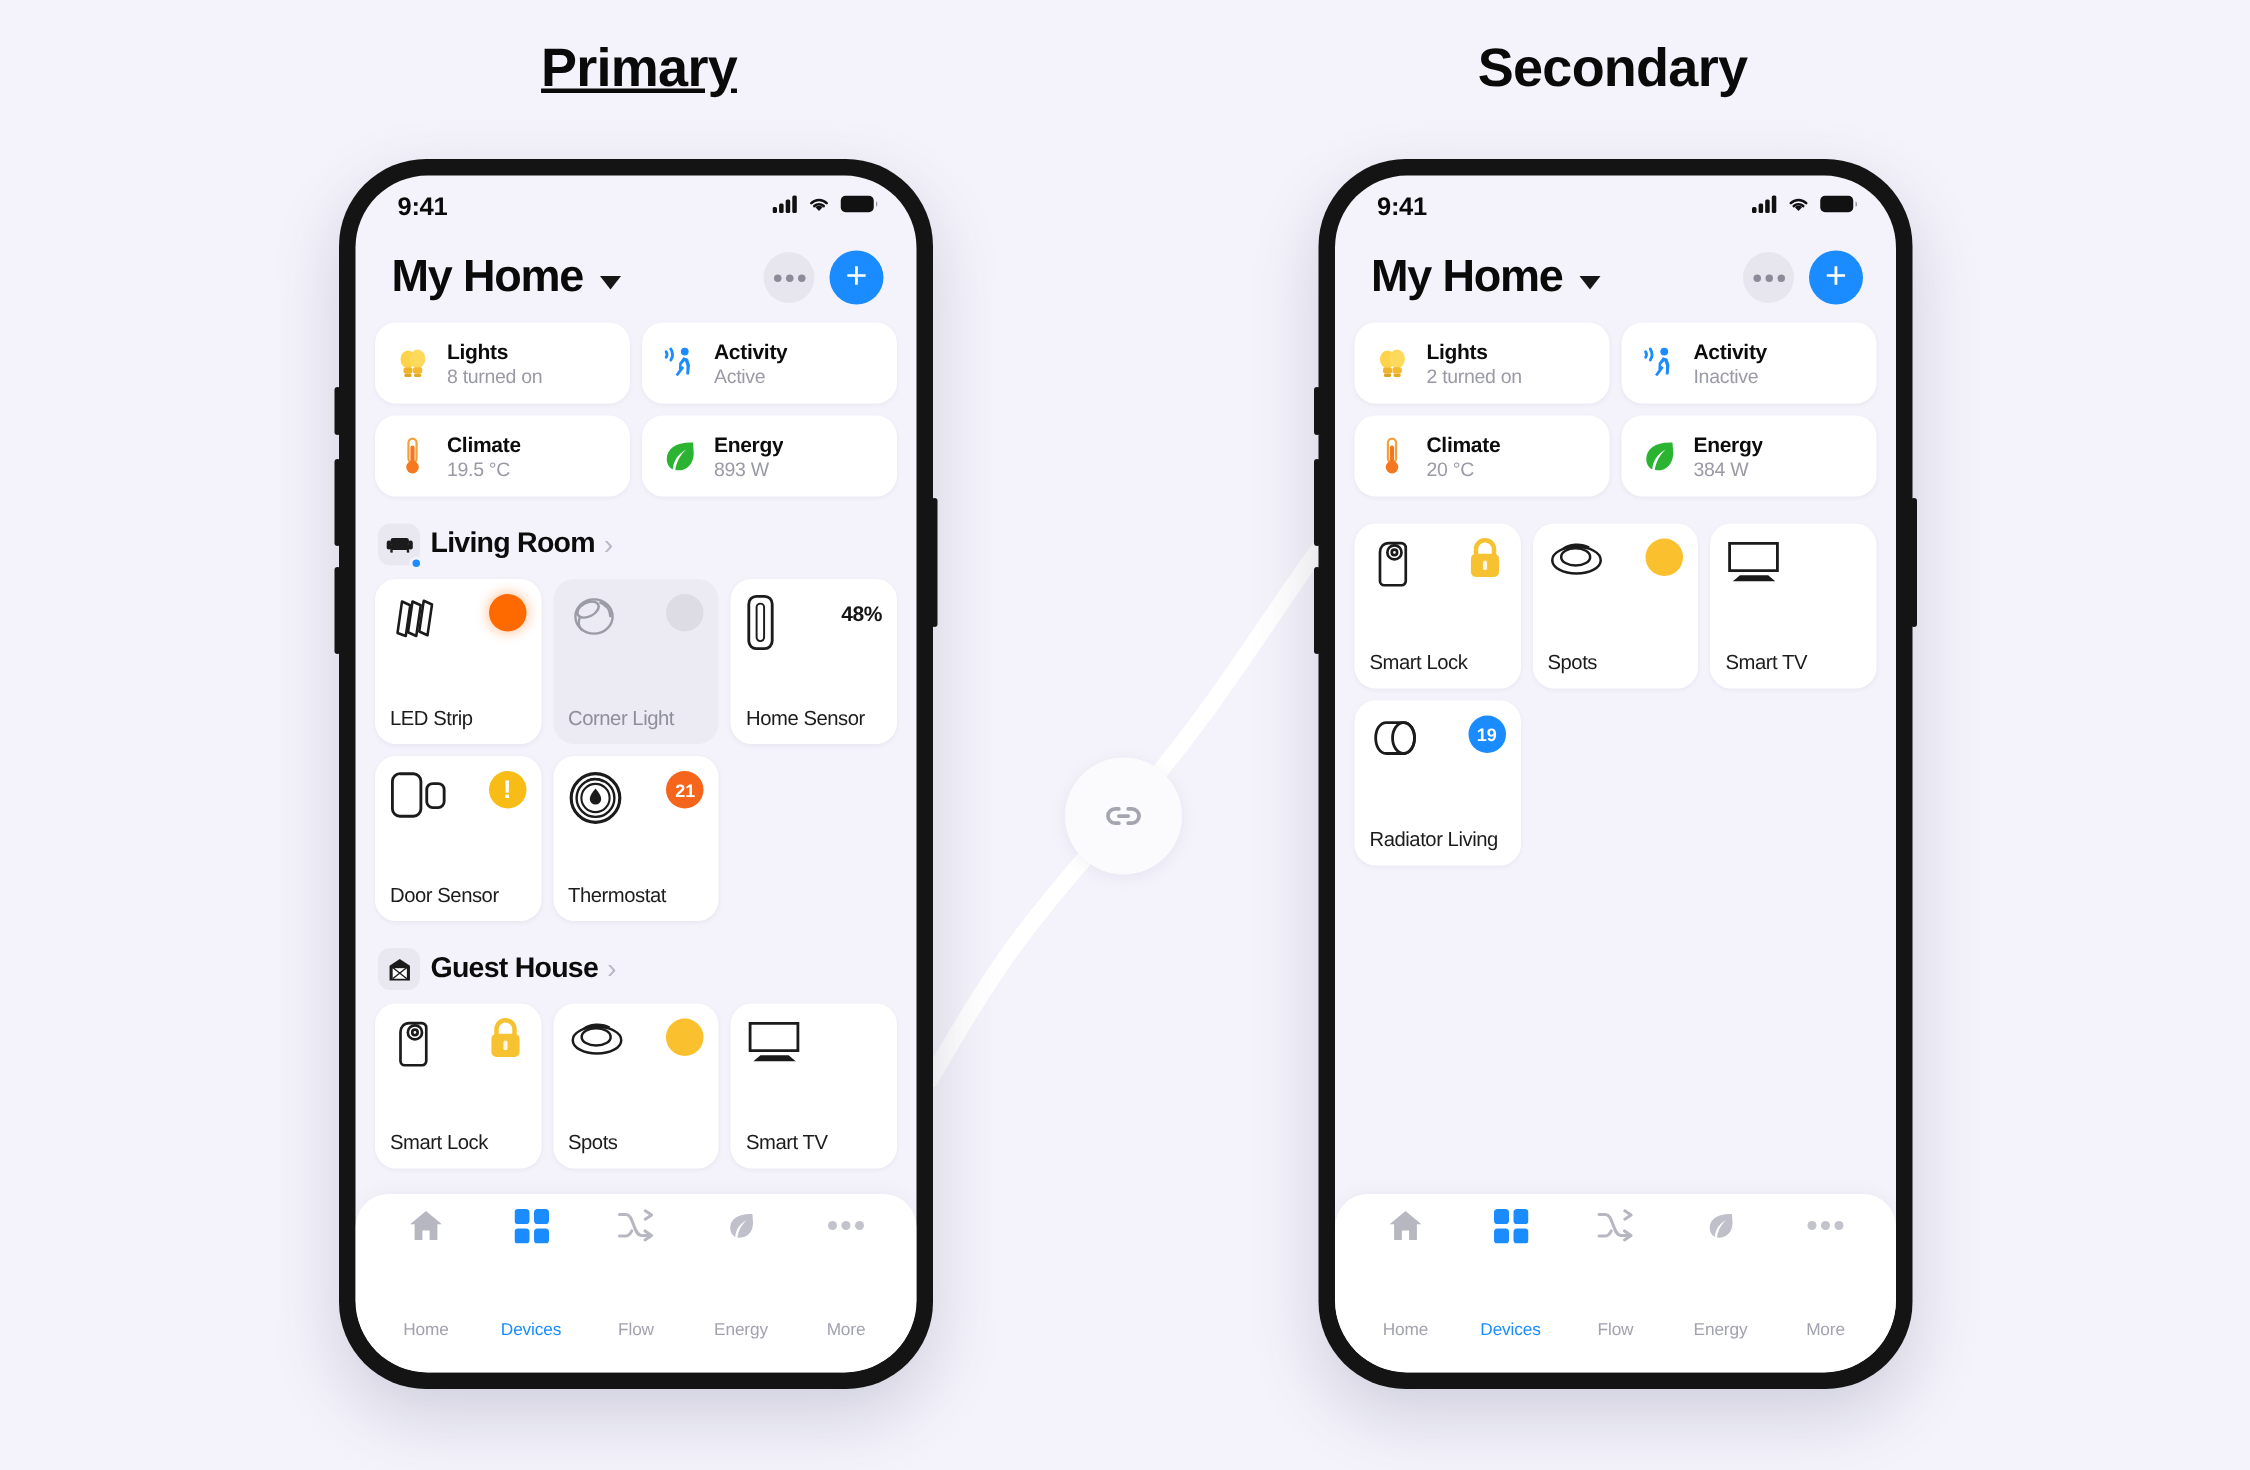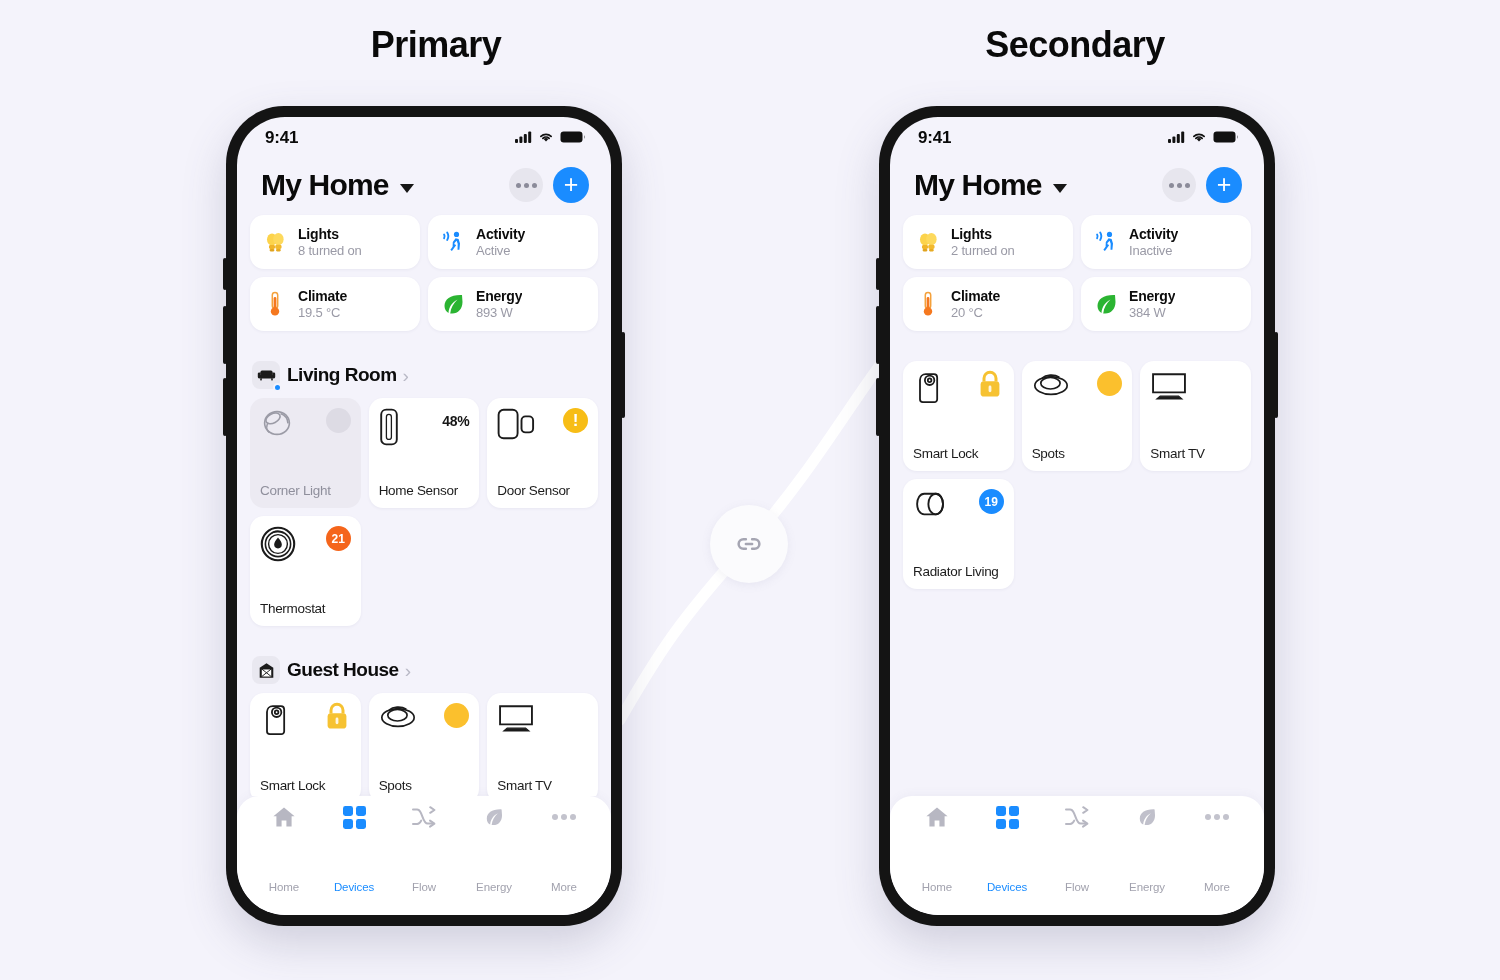--- a/index.html
+++ b/index.html
@@ -17,21 +17,21 @@
   .caption {
     position: absolute;
     top: 24px;
     font-size: 36px;
     font-weight: bold;
     color: #0a0a0a;
     letter-spacing: -0.5px;
     text-align: center;
     width: 400px;
   }
-  #caption-primary   { left: 236px; }
+  #caption-primary   { left: 226px; text-decoration: underline; }
   #caption-secondary { left: 875px; }
 
   
   .connector-wrap {
     position: absolute;
     left: 600px;
     top: 320px;
     width: 320px;
     height: 420px;
     pointer-events: none;
@@ -150,21 +150,21 @@
     box-shadow: 0 1px 3px rgba(90,90,130,0.07);
     min-height: 54px;
   }
   .sc-icon { width: 26px; display: flex; align-items: center; justify-content: center; flex: 0 0 26px; }
   .sc-text { display: flex; flex-direction: column; gap: 1px; overflow: hidden; }
   .sc-title { font-size: 14px; font-weight: bold; color: #0c0c0c; letter-spacing: -0.2px; }
   .sc-sub { font-size: 13px; color: #9a9aa6; letter-spacing: -0.2px; }
 
   
   .sections { flex: 1 1 auto; padding: 0 13px; overflow: hidden; }
-  .room { margin-top: 30px; }
+  .room { margin-top: 18px; }
   .room-head {
     display: flex;
     align-items: center;
     gap: 7px;
     padding-left: 2px;
     margin-bottom: 9px;
     position: relative;
   }
   .room-icon-wrap {
     width: 28px; height: 28px; border-radius: 8px;
@@ -369,20 +369,33 @@
                 <rect x="2.9" y="6.6" width="13.2" height="4" rx="1.5" fill="#1b1b1b"></rect>
                 <rect x="3.2" y="10.2" width="1.6" height="2.2" fill="#1b1b1b"></rect>
                 <rect x="14.2" y="10.2" width="1.6" height="2.2" fill="#1b1b1b"></rect>
               </svg>
             <span class="room-dot"></span>
           </span>
           <span class="room-name">Living Room</span>
           <span class="chev">›</span>
         </div>
           <div class="device-grid">
+            <div class="device-card ">
+          <div class="dc-top">
+            <span class="dc-icon">
+                  <svg width="36" height="34" viewBox="0 0 36 34" fill="none" stroke="#1b1b1b" stroke-width="1.7" stroke-linejoin="round">
+                    <path d="M5 26 8 5l5.5 2.5L10.5 28z"></path>
+                    <path d="M12 25.5 15 5l5.5 2.5-3 20.5z"></path>
+                    <path d="M19.5 25 22.5 4.5 28 7l-3 20.5z"></path>
+                  </svg>
+                </span>
+            <span class="badge dot-orange"></span>
+          </div>
+          <div class="dc-name">LED Strip</div>
+        </div>
             <div class="device-card off">
           <div class="dc-top">
             <span class="dc-icon">
                   <svg width="34" height="32" viewBox="0 0 34 32" fill="none" stroke="#9b9ba6" stroke-width="1.6">
                     <ellipse cx="17" cy="15" rx="12.4" ry="11.4"></ellipse>
                     <ellipse cx="13" cy="10.4" rx="7.6" ry="4.6" transform="rotate(-27 13 10.4)"></ellipse>
                     <path d="M8.2 14.6C6 17.8 6.4 21.8 9.2 24.4"></path>
                     <path d="M20.6 5.4c4.4 1.6 7.2 5.4 7.4 10"></path>
                   </svg>
                 </span>

